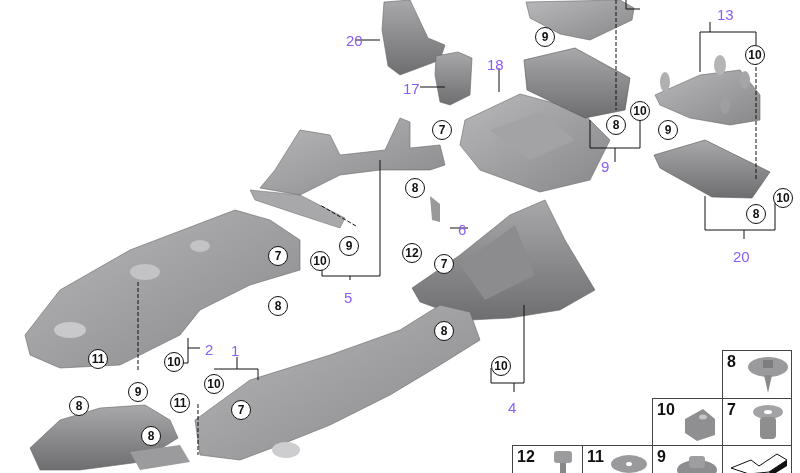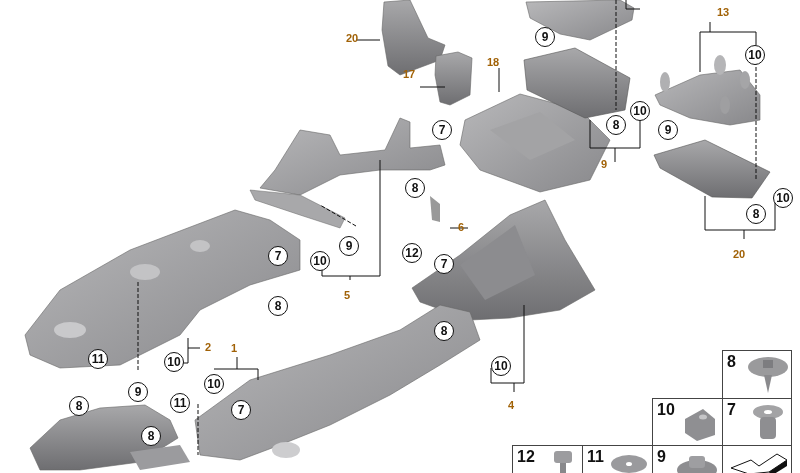--- a/index.html
+++ b/index.html
@@ -1,20 +1,20 @@
 <!DOCTYPE html>
 <html><head>
 <meta charset="utf-8">
 <style>
   html, body { margin:0; padding:0; background:#fff; }
   body { width:800px; height:473px; position:relative; overflow:hidden; font-family:"Liberation Sans", sans-serif; }
   #diagram { position:absolute; left:0; top:0; width:800px; height:473px; }
   .callout-circle { position:absolute; width:20px; height:20px; border:1.6px solid #111; border-radius:50%; background:#fff;
     font-weight:bold; font-size:12px; color:#111; display:flex; align-items:center; justify-content:center; box-sizing:border-box; }
-  .assy-label { position:absolute; font-weight:bold; font-size:11px; color:#a16207; }
+  .assy-label { position:absolute; font-weight:normal; font-size:15px; color:#8b5cf6; }
   .legend-cell { position:absolute; border:1px solid #444; background:#fff; box-sizing:border-box; }
   .legend-num { position:absolute; left:4px; top:2px; font-weight:bold; font-size:16px; color:#111; }
 </style>
 </head>
 <body>
 
 <div id="diagram">
   <svg width="800" height="473" viewBox="0 0 800 473" style="position:absolute;left:0;top:0">
     <defs>
       <linearGradient id="g1" x1="0" y1="0" x2="1" y2="1">
@@ -118,21 +118,21 @@
 
   <div>
     <div class="assy-label" style="left:231px;top:342px">1</div>
     <div class="assy-label" style="left:205px;top:341px">2</div>
     <div class="assy-label" style="left:508px;top:399px">4</div>
     <div class="assy-label" style="left:344px;top:289px">5</div>
     <div class="assy-label" style="left:458px;top:221px">6</div>
     <div class="assy-label" style="left:717px;top:6px">13</div>
     <div class="assy-label" style="left:733px;top:248px">20</div>
     <div class="assy-label" style="left:601px;top:158px">9</div>
-    <div class="assy-label" style="left:403px;top:68px">17</div>
+    <div class="assy-label" style="left:403px;top:80px">17</div>
     <div class="assy-label" style="left:487px;top:56px">18</div>
     <div class="assy-label" style="left:346px;top:32px">20</div>
   </div>
 
   <div>
     <div class="callout-circle" style="left:432px;top:120px">7</div>
     <div class="callout-circle" style="left:405px;top:178px">8</div>
     <div class="callout-circle" style="left:535px;top:27px">9</div>
     <div class="callout-circle" style="left:606px;top:115px">8</div>
     <div class="callout-circle" style="left:630px;top:101px">10</div>

